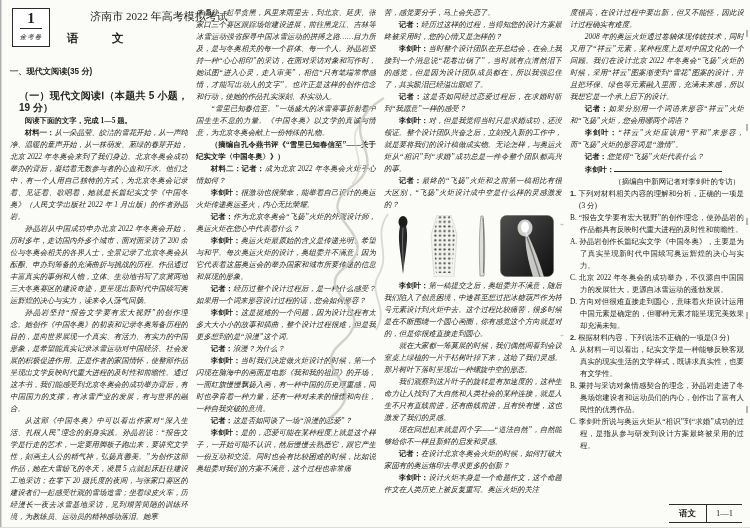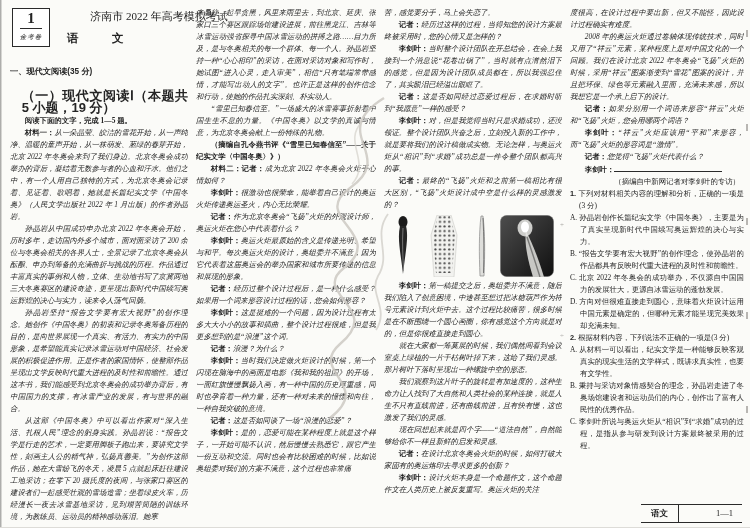--- a/index.html
+++ b/index.html
@@ -25,21 +25,21 @@
   .col{position:absolute;overflow:hidden;}
   #col1{left:10px;top:64px;width:178px;height:456px;}
   #col2{left:196px;top:7px;width:180px;height:515px;}
   #col3{left:384px;top:7px;width:178px;height:515px;}
   #col4{left:570px;top:7px;width:174px;height:497px;}
 
   .blk{margin:0;font-size:7.4px;line-height:12px;text-align:justify;}
   .sec{font-family:"Liberation Sans",sans-serif;font-weight:700;font-style:normal;
        font-size:8.2px;margin:2px 0 12px;}
   .sec2{font-family:"Liberation Sans",sans-serif;font-weight:700;font-style:normal;
-        font-size:13px;padding-left:0.9em;margin:1px 0 1px;}
+        font-size:10px;padding-left:0.9em;margin:1px 0 1px;}
   .body,.dialog{font-style:italic;}
   .up{font-style:normal !important;font-weight:bold;}
   .ind{text-indent:2em;}
   .lead{font-family:"Liberation Sans",sans-serif;font-weight:700;font-style:normal;}
   .qnum{font-family:"Liberation Sans",sans-serif;font-weight:700;font-style:normal;}
   .q{font-style:normal;padding-left:9px;text-indent:-9px;}
   .opt{font-style:normal;padding-left:10px;text-indent:-10px;}
   .source{font-style:normal;text-align:right;padding-right:4px;}
   .blankline{display:inline-block;width:108px;height:8px;border-bottom:1px solid #2a2a2a;}
 
@@ -47,21 +47,21 @@
   .figs{display:flex;align-items:flex-end;justify-content:center;gap:11px;margin:4px 0 3px;}
   .figs svg{display:block;}
 
   
   .wm{position:absolute;pointer-events:none;}
   .tick{position:absolute;right:2px;width:1.6px;height:7px;background:#b8b6b2;}
   .gmark{position:absolute;color:#a9a7a3;font-size:7px;line-height:7px;}
 
   
   #footer{position:absolute;right:8px;bottom:5px;display:flex;
-          border-top:1.3px solid #2a2a2a;border-bottom:1px solid #2a2a2a;background:#fbfbf8;gap:28px;}
+          border-top:1.3px solid #2a2a2a;border-bottom:1px solid #2a2a2a;background:#fbfbf8;}
   #footer .fsub{font-family:"Liberation Sans",sans-serif;font-weight:700;font-size:8.5px;
                 padding:3px 10px 2px;border-right:1px solid #2a2a2a;}
   #footer .fpage{font-size:8.5px;padding:3px 9px 2px;}
 </style>
 </head>
 <body>
 
 <div id="spine"></div>
 <div id="bottom-edge"></div>
 
@@ -147,22 +147,22 @@
   </div>
 <div id="col4" class="col">
     <p class="blk body"><span>度很高，在设计过程中要出新，但又不能怪，因此设计过程确实有难度。</span></p>
     <p class="blk body ind"><span>2008 年的奥运火炬通过卷轴体现传统技术，同时又用了“祥云”元素，某种程度上是对中国文化的一个回顾。我们在设计北京 2022 年冬奥会“飞扬”火炬的时候，采用“祥云”图案渐变到“雪花”图案的设计，并且把环保、绿色等元素融入里面，充满未来感，所以我想它是一个承上启下的设计。</span></p>
     <p class="blk dialog ind"><b class="lead">记者：</b><span>如果分别用一个词语来形容“祥云”火炬和“飞扬”火炬，您会用哪两个词语？</span></p>
     <p class="blk dialog ind"><b class="lead">李剑叶：</b><span>“祥云”火炬应该用“平和”来形容，而“飞扬”火炬的形容词是“激情”。</span></p>
     <p class="blk dialog ind"><b class="lead">记者：</b><span>您觉得“飞扬”火炬代表什么？</span></p>
     <p class="blk dialog ind"><b class="lead">李剑叶：</b><span class="blankline"></span></p>
     <p class="blk source"><span>（摘编自中新网记者对李剑叶的专访）</span></p>
     <p class="blk q"><b class="qnum">1. </b><span>下列对材料相关内容的理解和分析，正确的一项是(3 分)</span></p>
+    <p class="blk opt"><span>B. “报告文学要有宏大视野”的创作理念，使孙晶岩的作品都具有反映时代重大进程的及时性和前瞻性。</span></p>
     <p class="blk opt"><span>A. 孙晶岩创作长篇纪实文学《中国冬奥》，主要是为了真实呈现新时代中国续写奥运辉煌的决心与实力。</span></p>
-    <p class="blk opt"><span>B. “报告文学要有宏大视野”的创作理念，使孙晶岩的作品都具有反映时代重大进程的及时性和前瞻性。</span></p>
     <p class="blk opt"><span>C. 北京 2022 年冬奥会的成功举办，不仅源自中国国力的发展壮大，更源自冰雪运动的蓬勃发展。</span></p>
     <p class="blk opt"><span>D. 方向对但很难直接走到圆心，意味着火炬设计运用中国元素是确定的，但哪种元素才能呈现完美效果却充满未知。</span></p>
     <p class="blk q"><b class="qnum">2. </b><span>根据材料内容，下列说法不正确的一项是(3 分)</span></p>
     <p class="blk opt"><span>A. 从材料一可以看出，纪实文学是一种能够反映客观真实的现实生活的文学样式，既讲求真实性，也要有文学性。</span></p>
     <p class="blk opt"><span>B. 秉持与采访对象情感契合的理念，孙晶岩走进了冬奥场馆建设者和运动员们的内心，创作出了富有人民性的优秀作品。</span></p>
     <p class="blk opt"><span>C. 李剑叶所说与奥运火炬从“相识”到“求婚”成功的过程，是指从参与研发到设计方案最终被采用的过程。</span></p>
   </div>
 
 <svg class="wm" style="left:302px;top:92px;width:100px;height:345px;" viewBox="0 0 100 345">
   <path d="M82,6 C24,42 96,62 48,96 C6,126 86,142 42,176 C8,202 82,216 38,252 C6,280 72,292 28,326" fill="none" stroke="#ccc9c3" stroke-width="2.4" opacity="0.85"></path>

